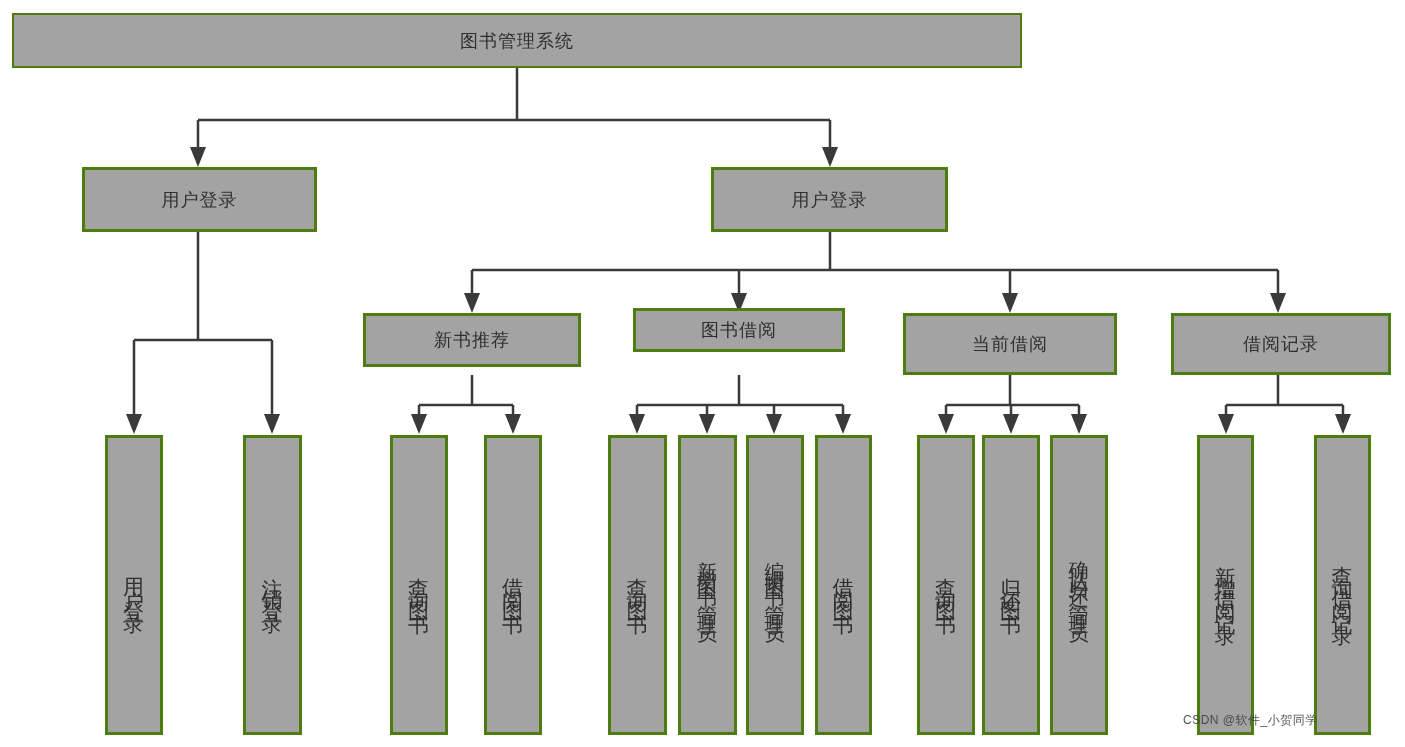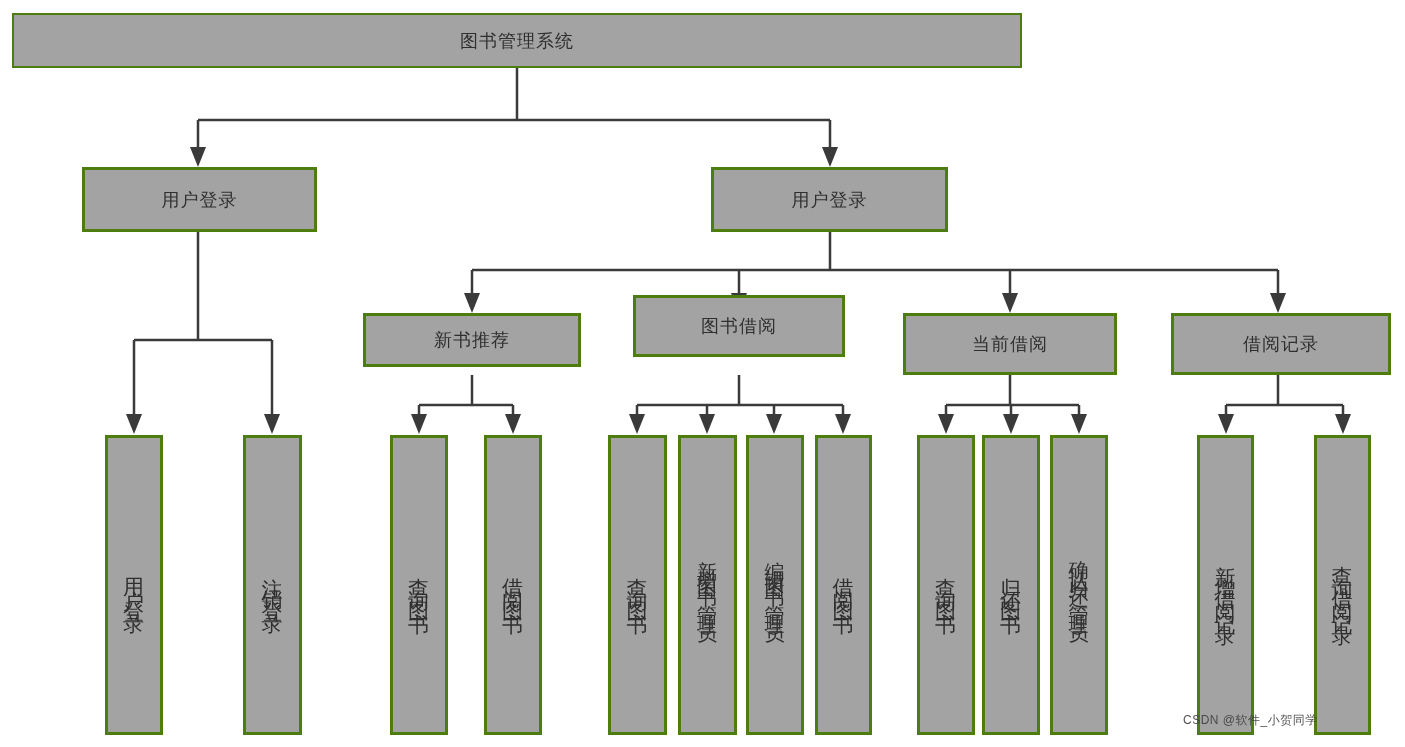--- a/index.html
+++ b/index.html
@@ -103,21 +103,21 @@
   <div class="node" style="left:82px;top:167px;width:235px;height:65px">
     <span class="hlabel">用户登录</span>
   </div>
   <div class="node" style="left:711px;top:167px;width:237px;height:65px">
     <span class="hlabel">用户登录</span>
   </div>
 
   <div class="node" style="left:363px;top:313px;width:218px;height:54px">
     <span class="hlabel">新书推荐</span>
   </div>
-  <div class="node" style="left:633px;top:295px;width:212px;height:62px">
+  <div class="node" style="left:633px;top:308px;width:212px;height:44px">
     <span class="hlabel">图书借阅</span>
   </div>
   <div class="node" style="left:1171px;top:313px;width:220px;height:62px">
     <span class="hlabel">借阅记录</span>
   </div>
   <div class="node" style="left:903px;top:313px;width:214px;height:62px">
     <span class="hlabel">当前借阅</span>
   </div>
 
   <div class="node leaf" style="left:105px;top:435px;width:58px;height:300px">

